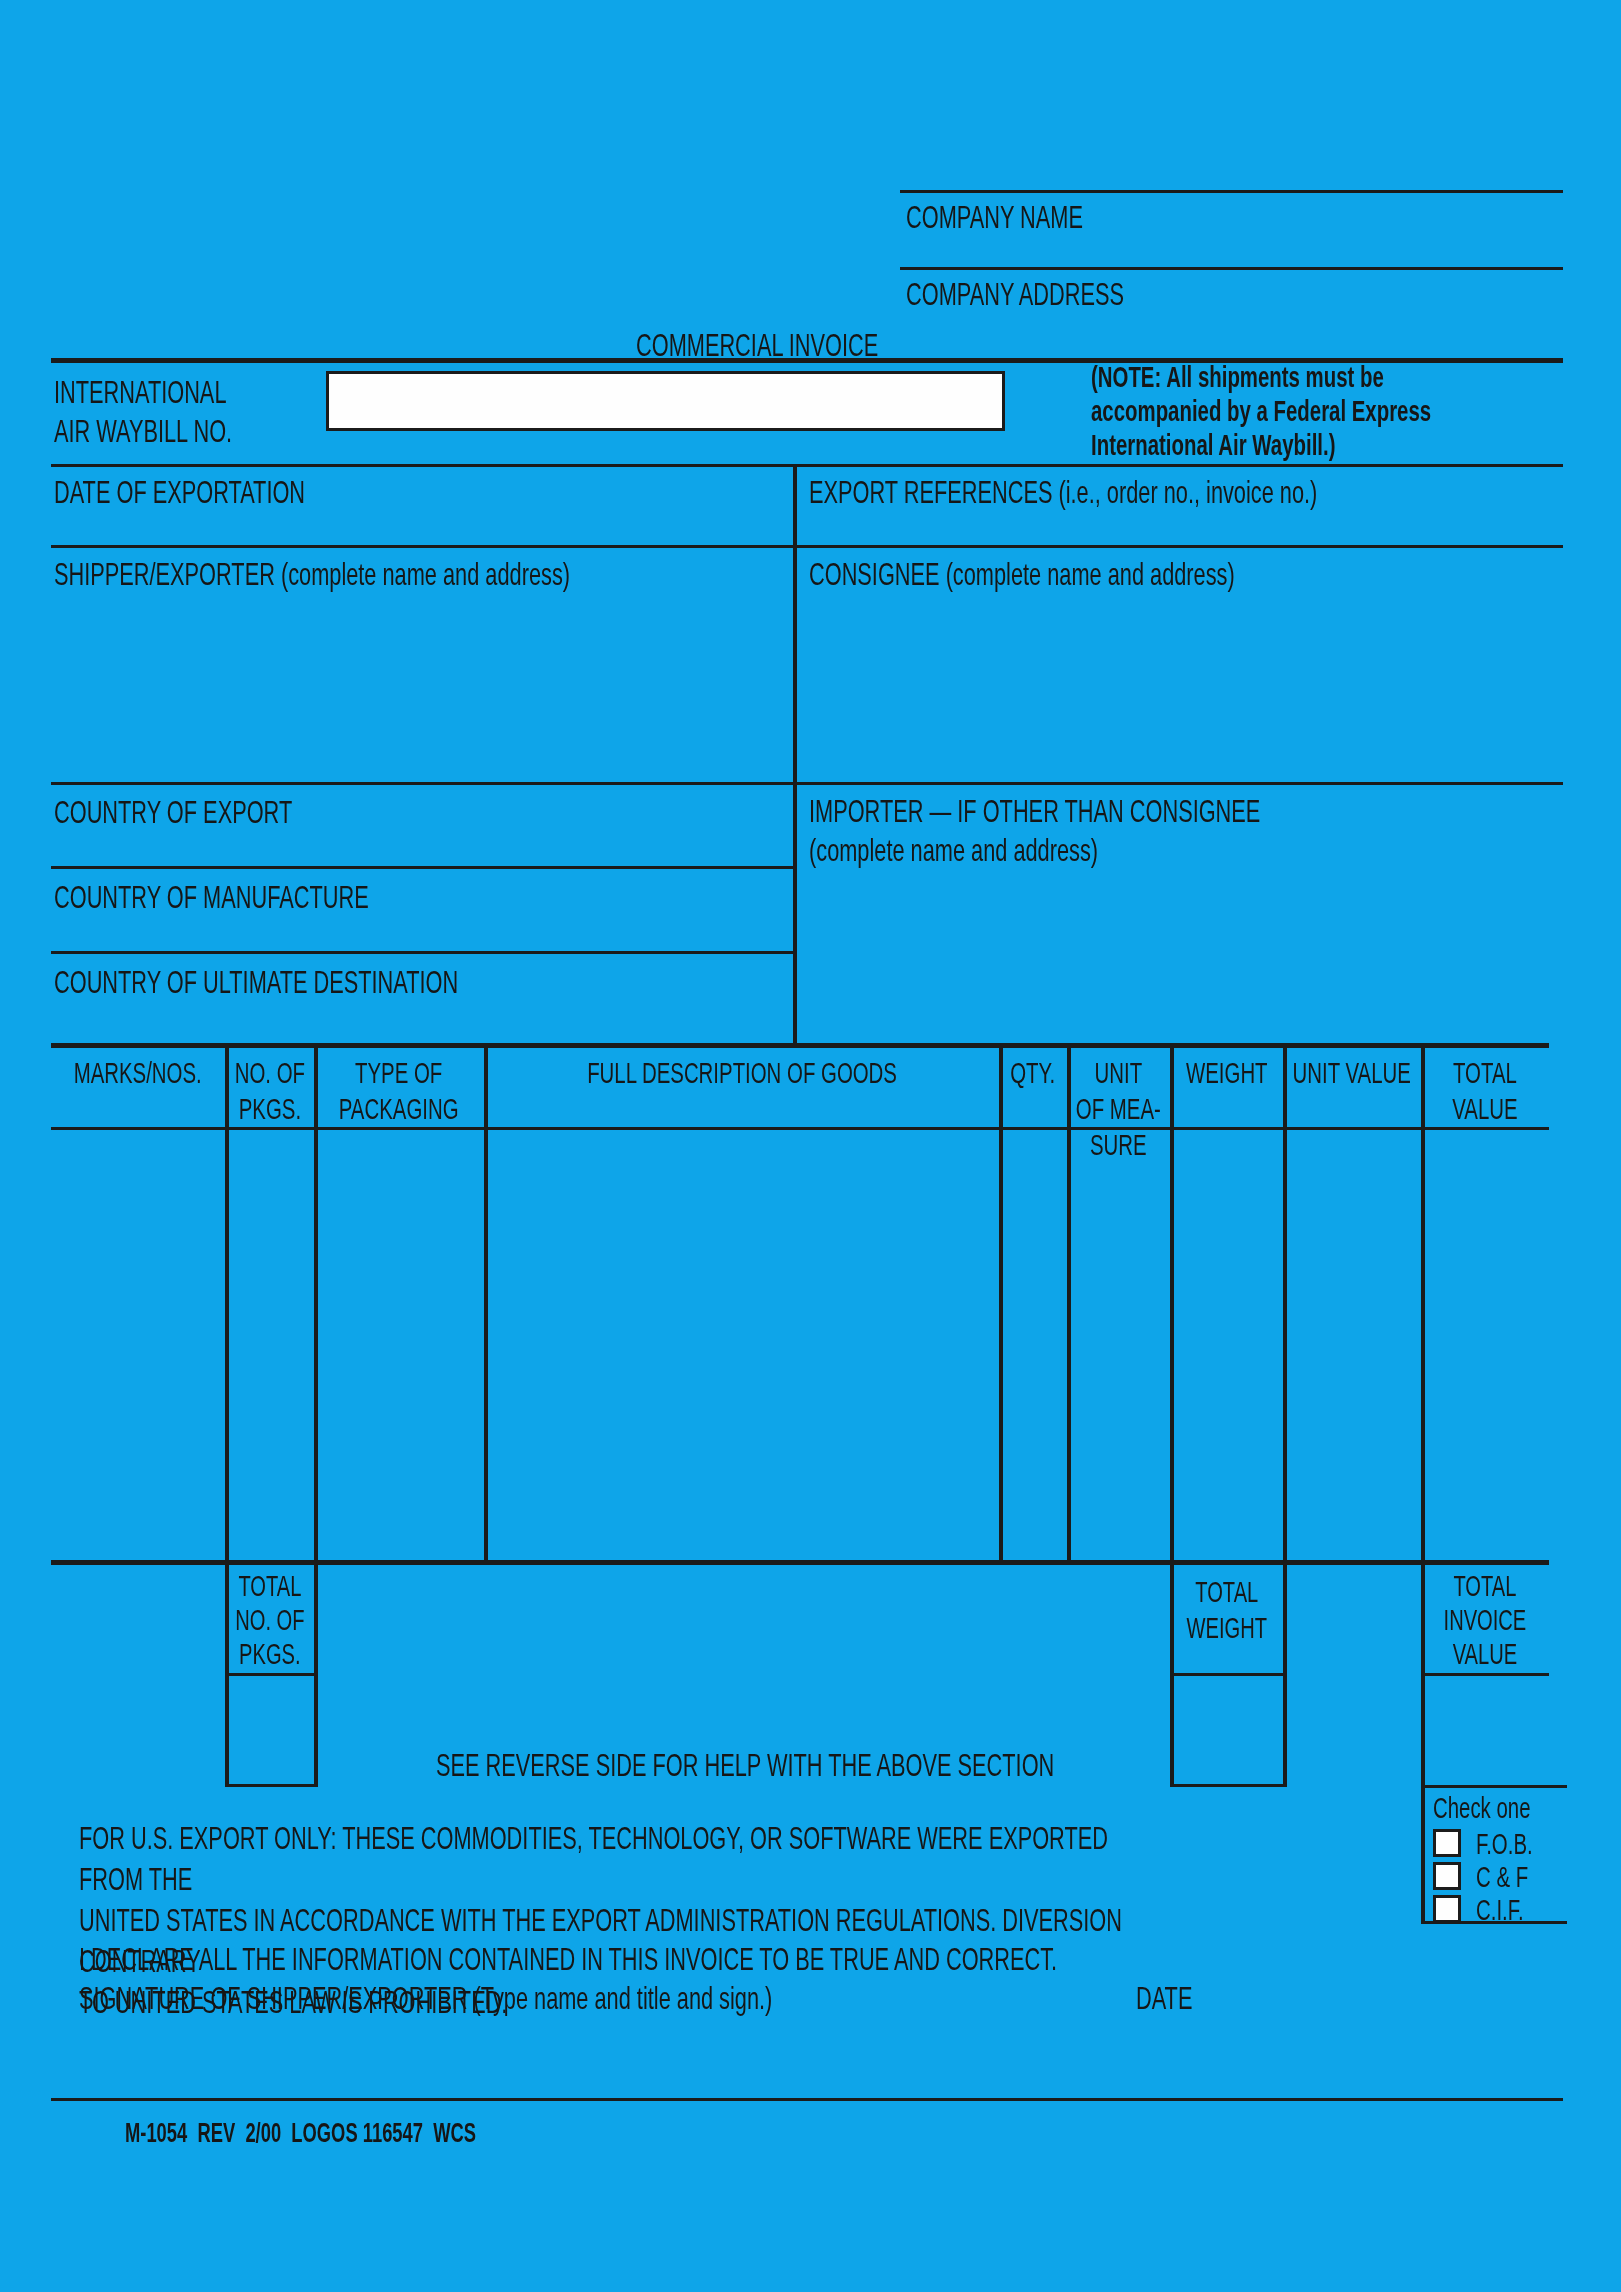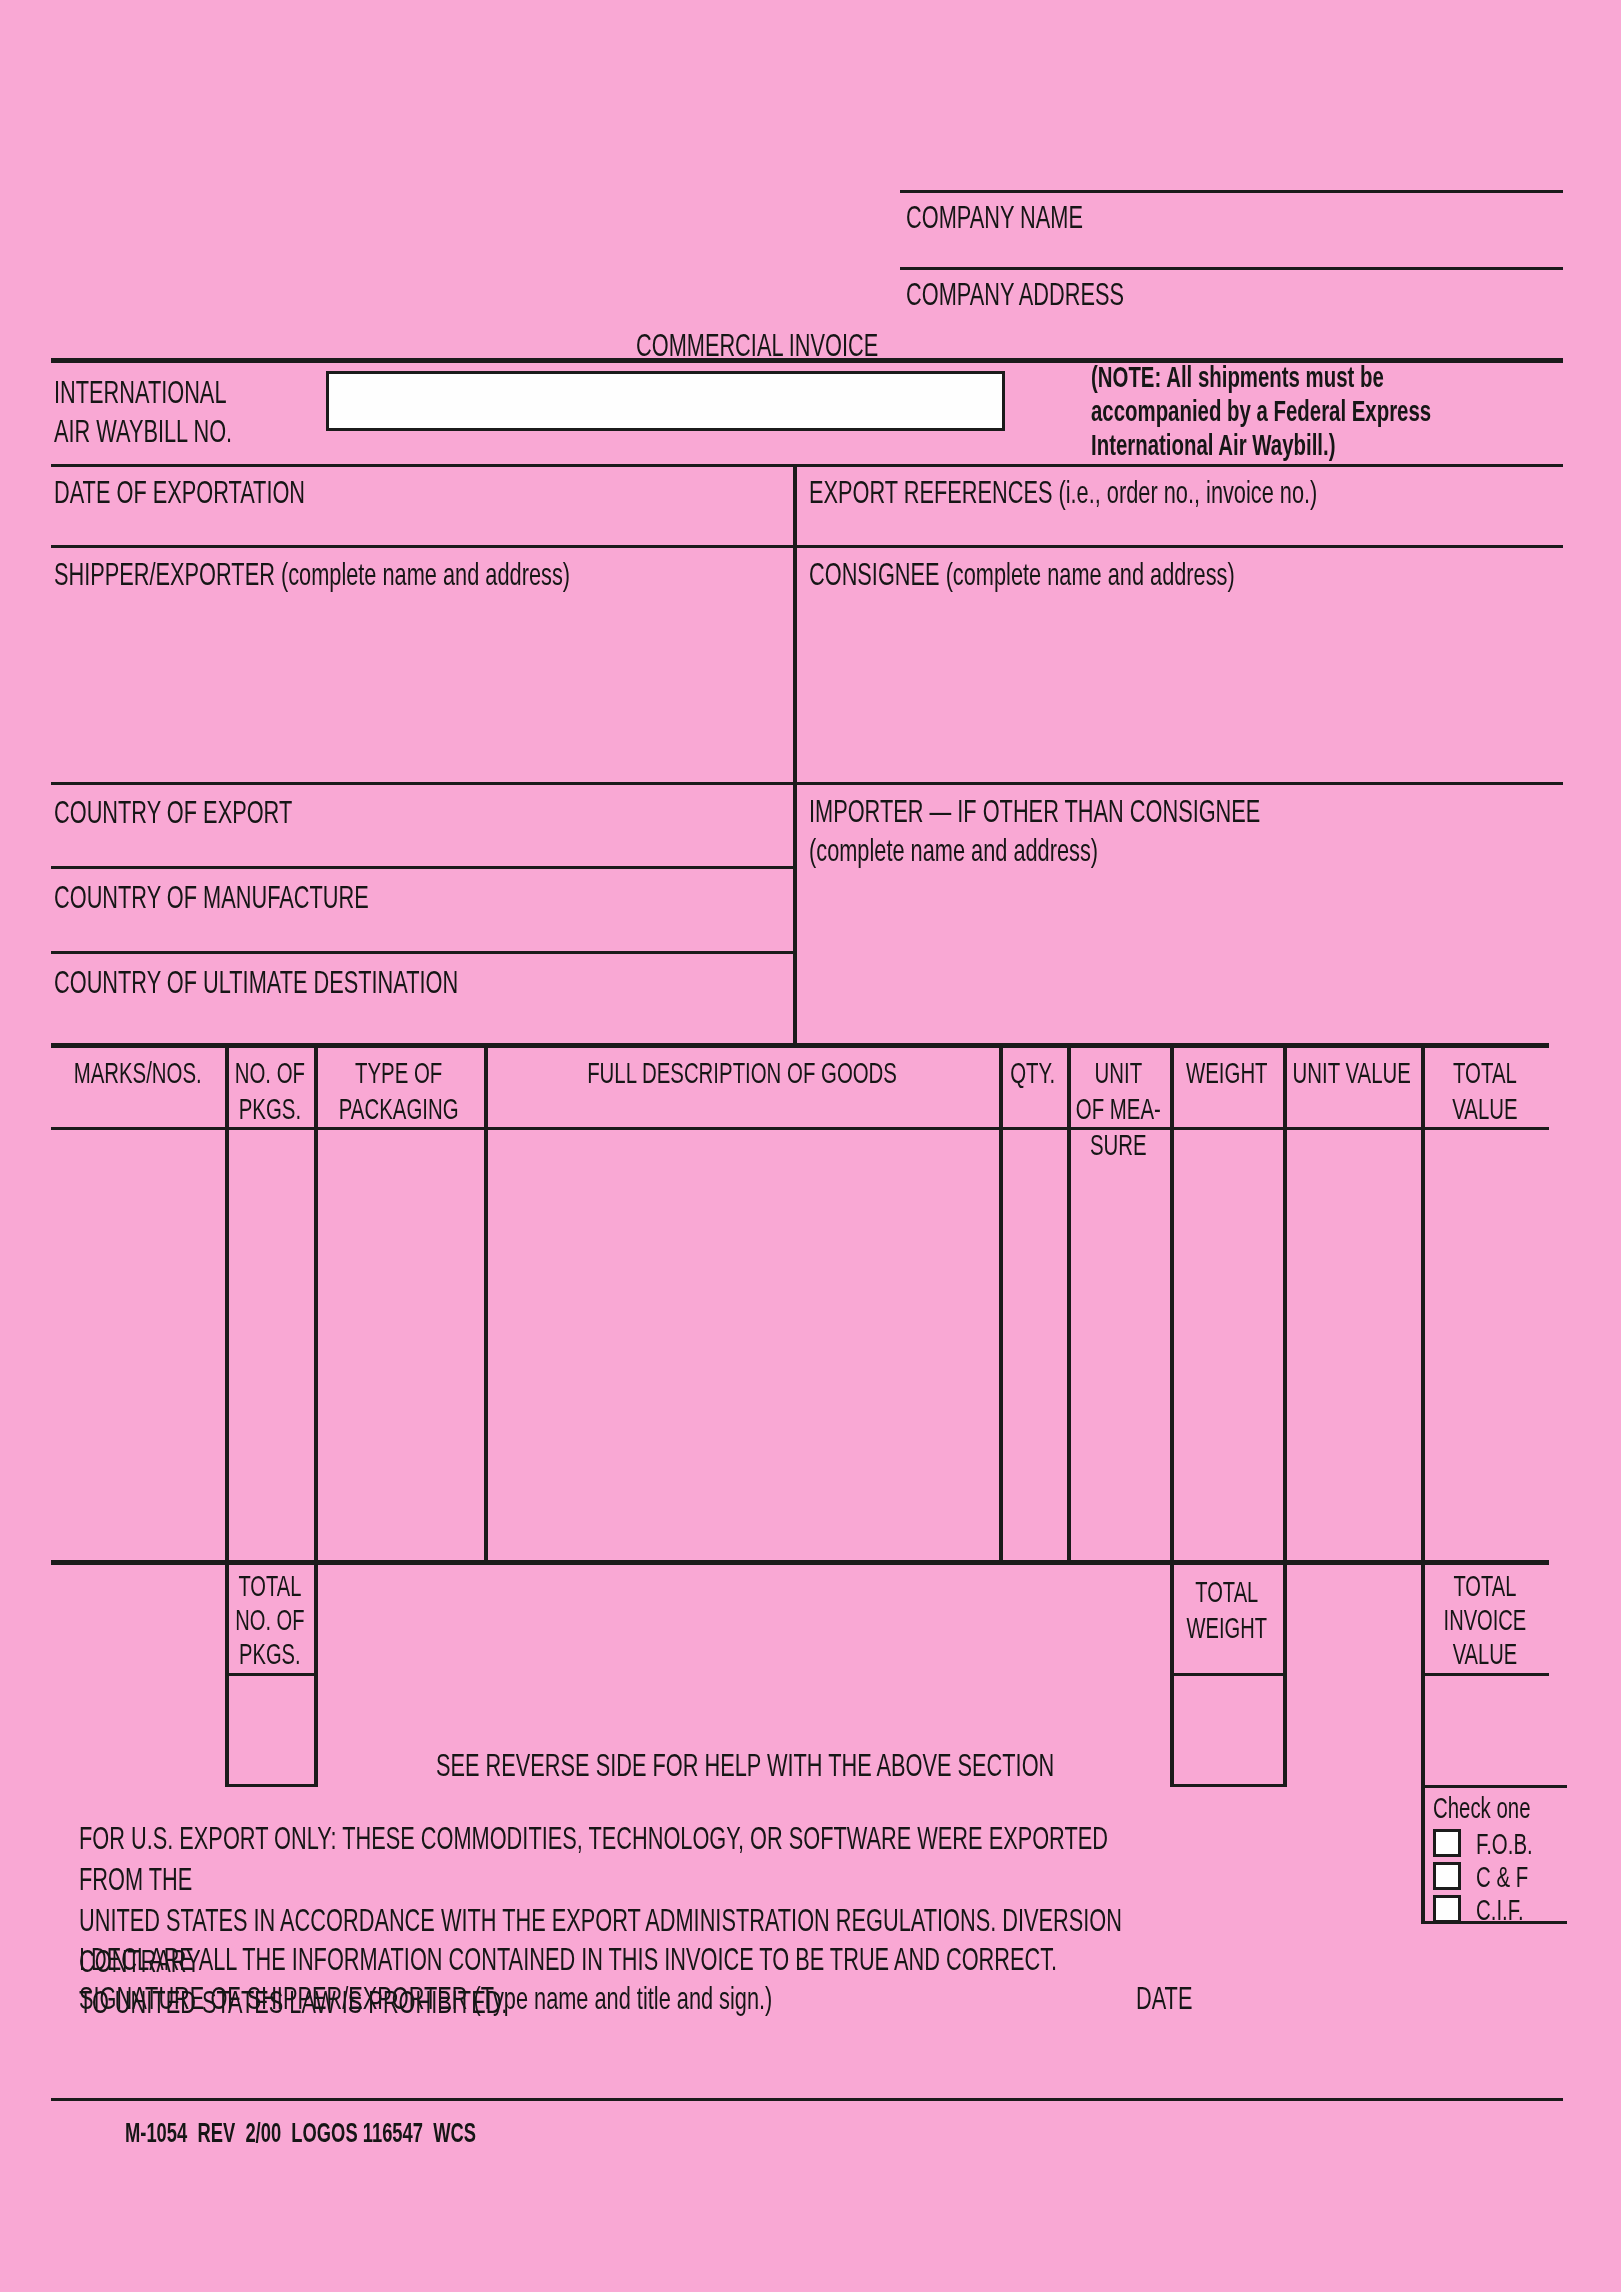--- a/index.html
+++ b/index.html
@@ -1,19 +1,19 @@
 <!DOCTYPE html>
 <html style="font-size:14.3px"><head>
 <meta charset="utf-8">
 <style>
   html,body{margin:0;padding:0;background:#e8e8e8;}
   .page{
     position:relative;
     width:1621px;height:2293px;
-    background:#f9a8d4;
+    background:#0ea5e9;
     font-family:"Liberation Sans", sans-serif;
     color:#161616;
     overflow:hidden;
   }
   
   .t{
     position:absolute;
     font-size:32px;
     line-height:39px;
     white-space:pre-line;

